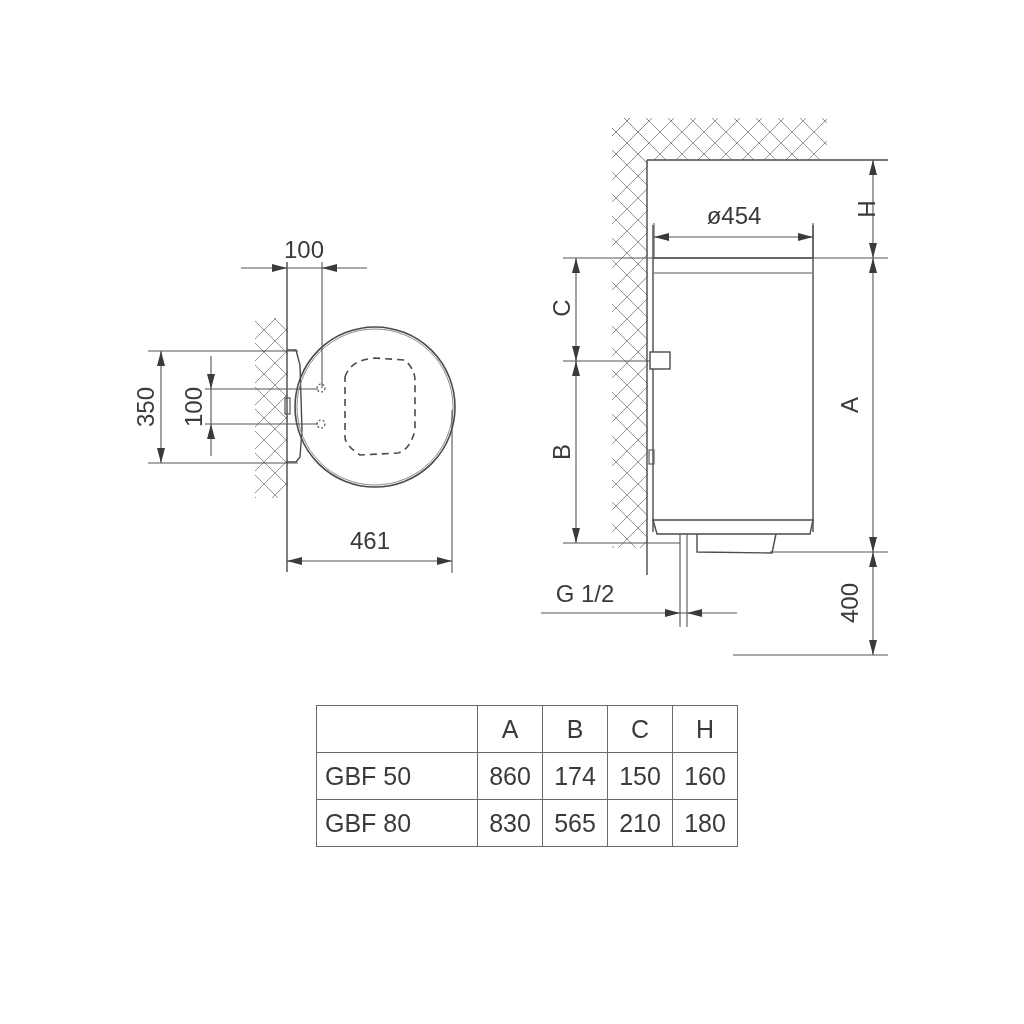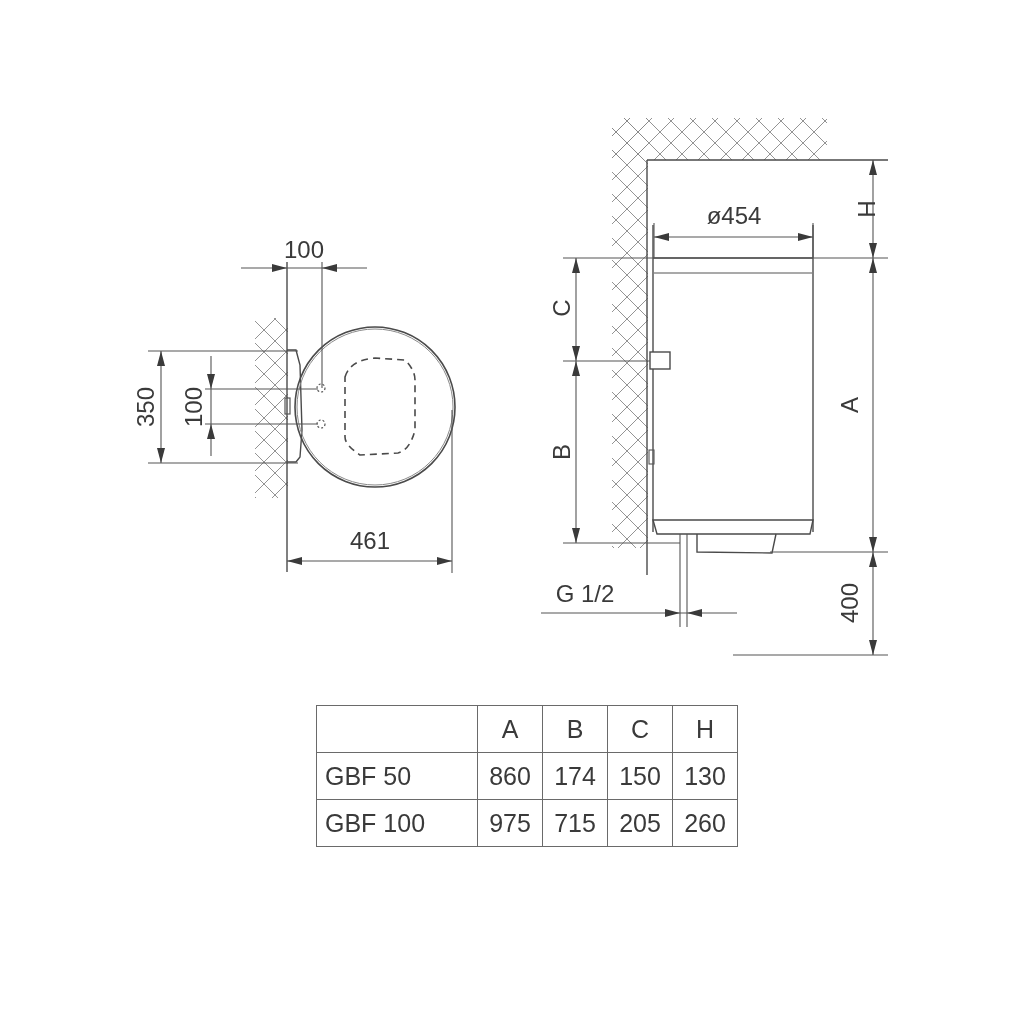--- a/index.html
+++ b/index.html
@@ -143,23 +143,23 @@
     <td class="num">A</td>
     <td class="num">B</td>
     <td class="num">C</td>
     <td class="num">H</td>
   </tr>
   <tr>
     <td class="model">GBF 50</td>
     <td class="num">860</td>
     <td class="num">174</td>
     <td class="num">150</td>
-    <td class="num">130</td>
+    <td class="num">160</td>
   </tr>
   <tr>
-    <td class="model">GBF 100</td>
-    <td class="num">975</td>
-    <td class="num">715</td>
-    <td class="num">205</td>
-    <td class="num">260</td>
+    <td class="model">GBF 80</td>
+    <td class="num">830</td>
+    <td class="num">565</td>
+    <td class="num">210</td>
+    <td class="num">180</td>
   </tr>
 </tbody>
   </table>
 
 </body></html>

